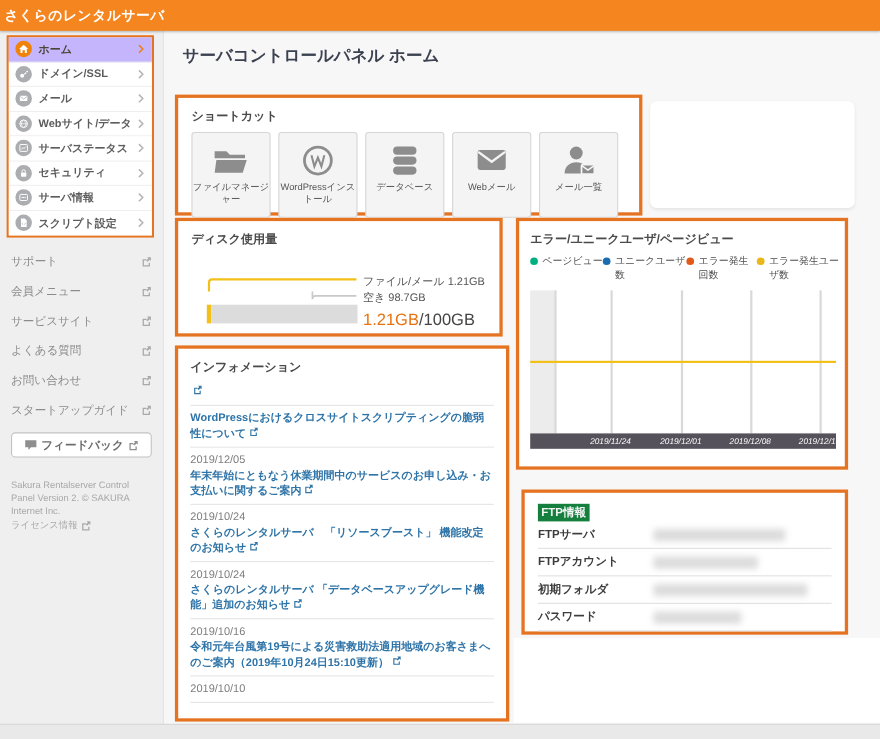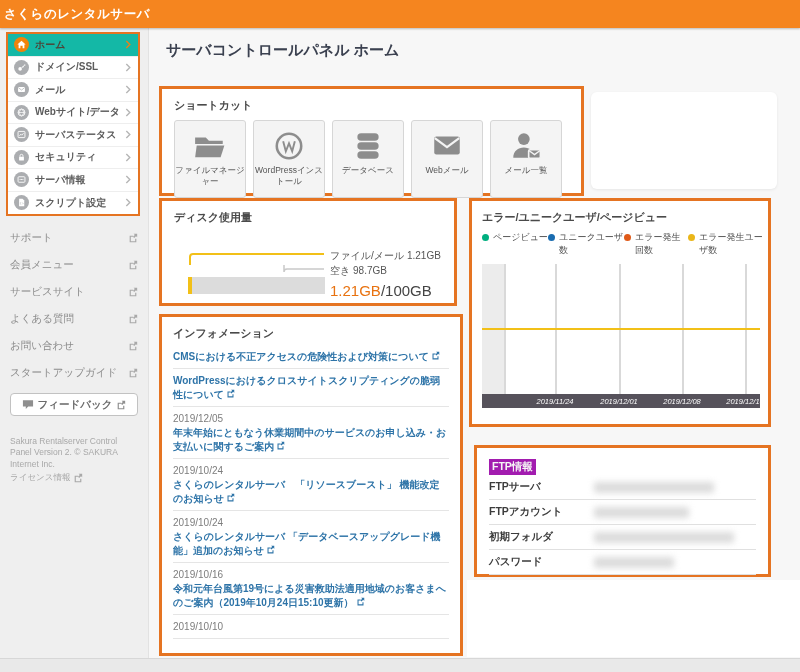--- a/index.html
+++ b/index.html
@@ -10,21 +10,21 @@
   
   .hdr { position:absolute; left:0; top:0; width:800px; height:28px; background:#f5851f;
     box-shadow:0 1px 2px rgba(0,0,0,.25); z-index:5; display:flex; align-items:center; }
   .hdr .ttl { color:#fff; font-weight:bold; font-size:12.5px; padding-left:4px; letter-spacing:.5px; }
 
   
   .side { position:absolute; left:0; top:28px; width:148px; height:644px; background:#efefef; }
   .menu-box { margin:4px 8px 0 6px; border:2px solid #e57422; background:#fff; }
   .mi { display:flex; align-items:center; height:22.5px; padding:0 6px; border-bottom:1px solid #eee; cursor:pointer; background:#fff; }
   .mi:last-child { border-bottom:none; }
-  .mi.active { background:#14b8a6; }
+  .mi.active { background:#c4b5fd; }
   .mic { width:15px; height:15px; border-radius:50%; background:#abadb0; display:flex; align-items:center; justify-content:center; flex:0 0 15px; }
   .mi.active .mic { background:#f0830a; }
   .mic svg { width:11px; height:11px; }
   .mil { flex:1; font-size:10px; font-weight:bold; color:#5c5c5c; margin-left:6px; white-space:nowrap; }
   .mi.active .mil { color:#4c4438; }
   .chv { width:7px; height:9px; color:#b5b5b5; flex:0 0 7px; }
   .mi.active .chv { color:#ee7f14; }
 
   .slinks { margin:8px 10px 0 10px; }
   .slink { display:flex; align-items:center; height:27px; font-size:10.5px; color:#8b8b8b; cursor:pointer; }
@@ -80,21 +80,21 @@
   .info-card { left:10px; top:286px; width:304px; height:342px; padding:9px 11px; overflow:hidden; }
   .ie { padding:4.5px 0; border-bottom:1px solid #e5e5e5; font-size:10px; line-height:1.4; }
   .ie .dt { color:#7d7d7d; }
   .ie .dt:empty { display:none; }
   .ie .it { color:#2e74a8; font-weight:bold; cursor:pointer; }
   .ie .ext, .iflink .ext { fill:#2e74a8; width:9px; height:9px; margin-left:2px; }
   .info-card .chead { margin-bottom:4px; }
 
   
   .ftp-card { left:325px; top:417px; width:297px; height:132px; padding:8px 12px; }
-  .ftp-chip { display:inline-block; background:#a21caf; color:#f5f5f5; font-size:10.5px; font-weight:bold; padding:1px 3px; }
+  .ftp-chip { display:inline-block; background:#15803d; color:#f5f5f5; font-size:10.5px; font-weight:bold; padding:1px 3px; }
   .frow { display:flex; align-items:center; height:25px; border-bottom:1px solid #e0e0e0; }
   .frow .fl { width:105px; font-size:10.5px; font-weight:bold; color:#3c3c3c; }
   .blur { height:11px; background:#c9c9c9; border-radius:2px; filter:blur(3px); opacity:.65; }
   .ftp-link { margin-top:9px; font-size:10.5px; font-weight:bold; color:#2e74a8; cursor:pointer; }
   .white-under-ftp { position:absolute; left:318px; top:552px; width:334px; height:77px; background:#fff; }
 
   .footer-strip { position:absolute; left:0; bottom:0; width:800px; height:14px; background:#e9e9e9; border-top:1px solid #d7d7d7; }
 </style>
 </head>
 <body>
@@ -380,21 +380,21 @@
         <span class="xdate" style="left:73px">2019/11/24</span>
         <span class="xdate" style="left:137px">2019/12/01</span>
         <span class="xdate" style="left:200px">2019/12/08</span>
         <span class="xdate" style="left:263px">2019/12/15</span>
       </div>
     </div>
 
     <div class="card info-card">
       <div class="chead">インフォメーション</div>
 
-      <div class="ie"><span class="it">CMSにおける不正アクセスの危険性および対策について</span><svg class="ext" viewBox="0 0 12 12">
+      <div class="ie"><svg class="ext" viewBox="0 0 12 12">
             <path d="M2 3.2h4.2v1.4H3.4v5.2h5.2V7h1.4v4.2H2z"></path>
             <path d="M6.8 1H11v4.2L9.6 3.8 7.4 6 6 4.6l2.2-2.2z"></path>
           </svg></div>
       <div class="ie"><span class="it">WordPressにおけるクロスサイトスクリプティングの脆弱性について</span><svg class="ext" viewBox="0 0 12 12">
             <path d="M2 3.2h4.2v1.4H3.4v5.2h5.2V7h1.4v4.2H2z"></path>
             <path d="M6.8 1H11v4.2L9.6 3.8 7.4 6 6 4.6l2.2-2.2z"></path>
           </svg></div>
       <div class="ie"><div class="dt">2019/12/05</div><span class="it">年末年始にともなう休業期間中のサービスのお申し込み・お支払いに関するご案内</span><svg class="ext" viewBox="0 0 12 12">
             <path d="M2 3.2h4.2v1.4H3.4v5.2h5.2V7h1.4v4.2H2z"></path>
             <path d="M6.8 1H11v4.2L9.6 3.8 7.4 6 6 4.6l2.2-2.2z"></path>

